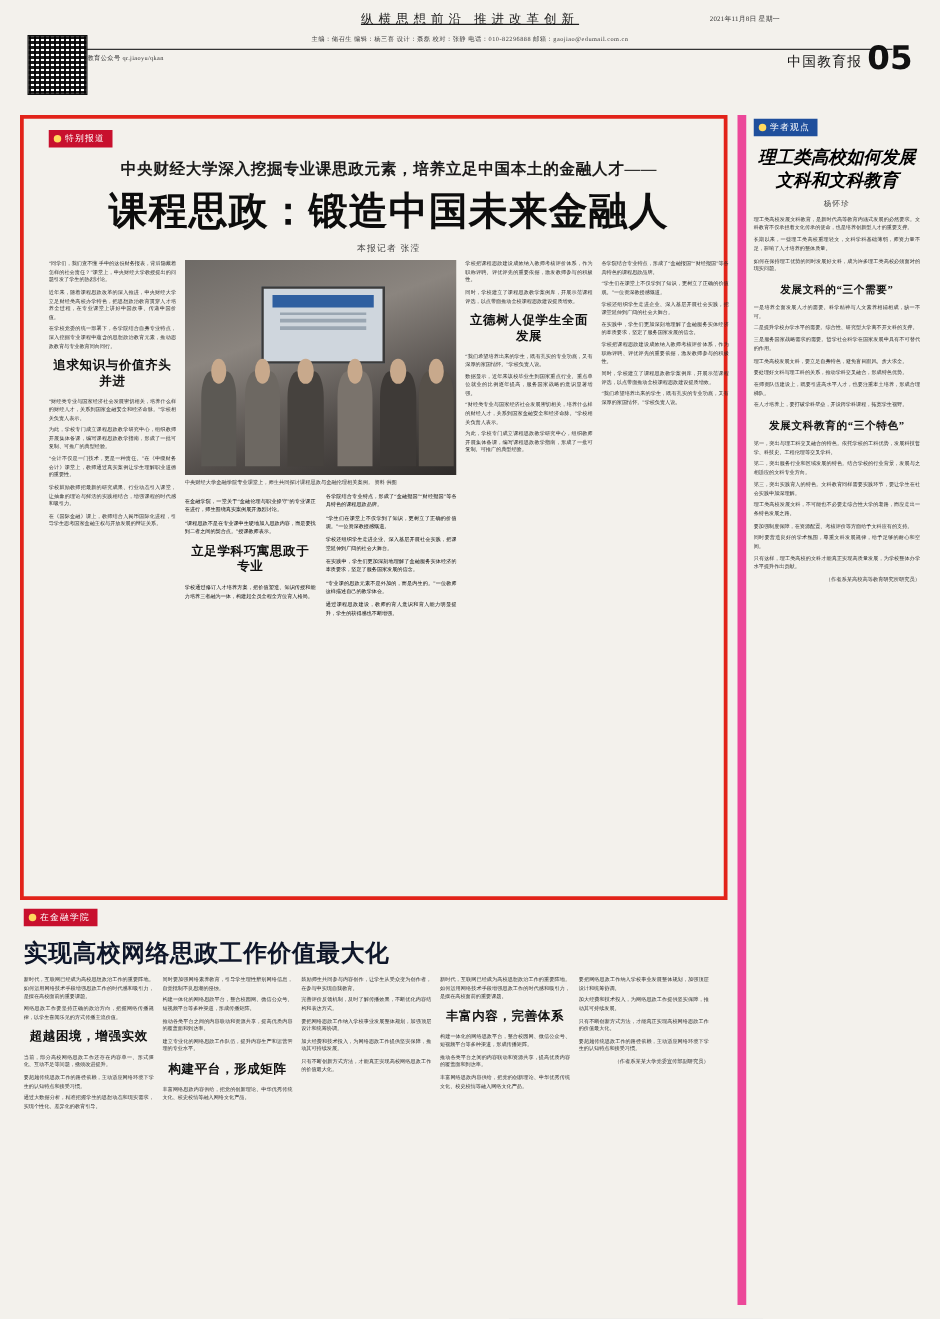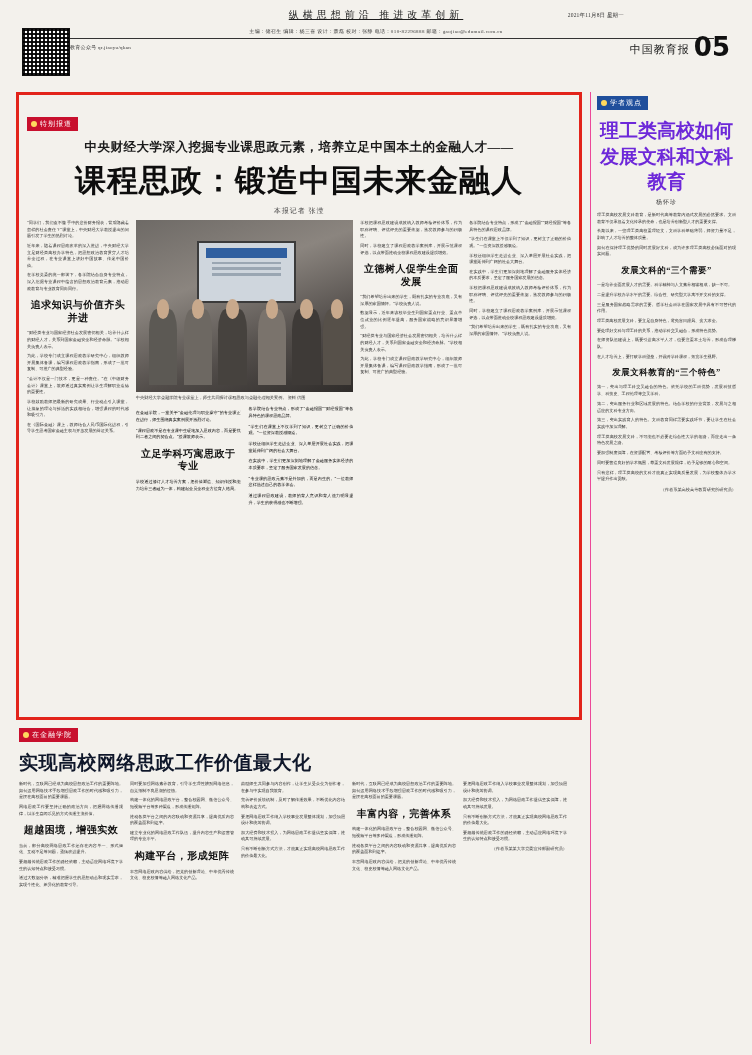--- a/index.html
+++ b/index.html
@@ -118,26 +118,26 @@
     left: 16px;
     top: 92px;
     width: 566px;
     height: 628px;
     border: 3px solid #e2231a;
     box-sizing: border-box;
   }
 
   .lead {
     position: absolute;
-    left: 19px;
+    left: 31px;
     top: 95px;
     width: 560px;
     height: 622px;
     box-sizing: border-box;
-    padding: 18px 8px 4px 8px;
+    padding: 6px 8px 4px 8px;
   }
   .section-flag {
     display: inline-flex;
     align-items: center;
     gap: 3px;
     font-size: 7px;
     color: #fff;
     background: #c8102e;
     padding: 2px 6px 2px 4px;
     letter-spacing: 1px;
@@ -295,39 +295,40 @@
 
   
   .rightcol {
     position: absolute;
     left: 590px;
     top: 92px;
     width: 146px;
     height: 952px;
     padding-left: 6px;
     box-sizing: border-box;
-    border-left: 1px solid #ec4899;
+    border-left: 7px solid #ec4899;
   }
   .flag2 {
     display: inline-flex;
     align-items: center;
     gap: 3px;
     font-size: 7px;
     color: #fff;
     background: #1f4f9c;
     padding: 2px 6px 2px 4px;
     letter-spacing: 1px;
   }
   .r-head {
     text-align: center;
-    font-size: 19px;
+    font-size: 14px;
     font-weight: bold;
     line-height: 1.35;
-    color: #6d28d9;
+    color: #000000;
     margin: 8px 0 3px 0;
+    font-style: italic;
   }
   .r-byline {
     text-align: center;
     font-size: 6px;
     color: #444;
     letter-spacing: 1px;
     margin-bottom: 5px;
   }
   .r-text {
     font-size: 4.1px;

